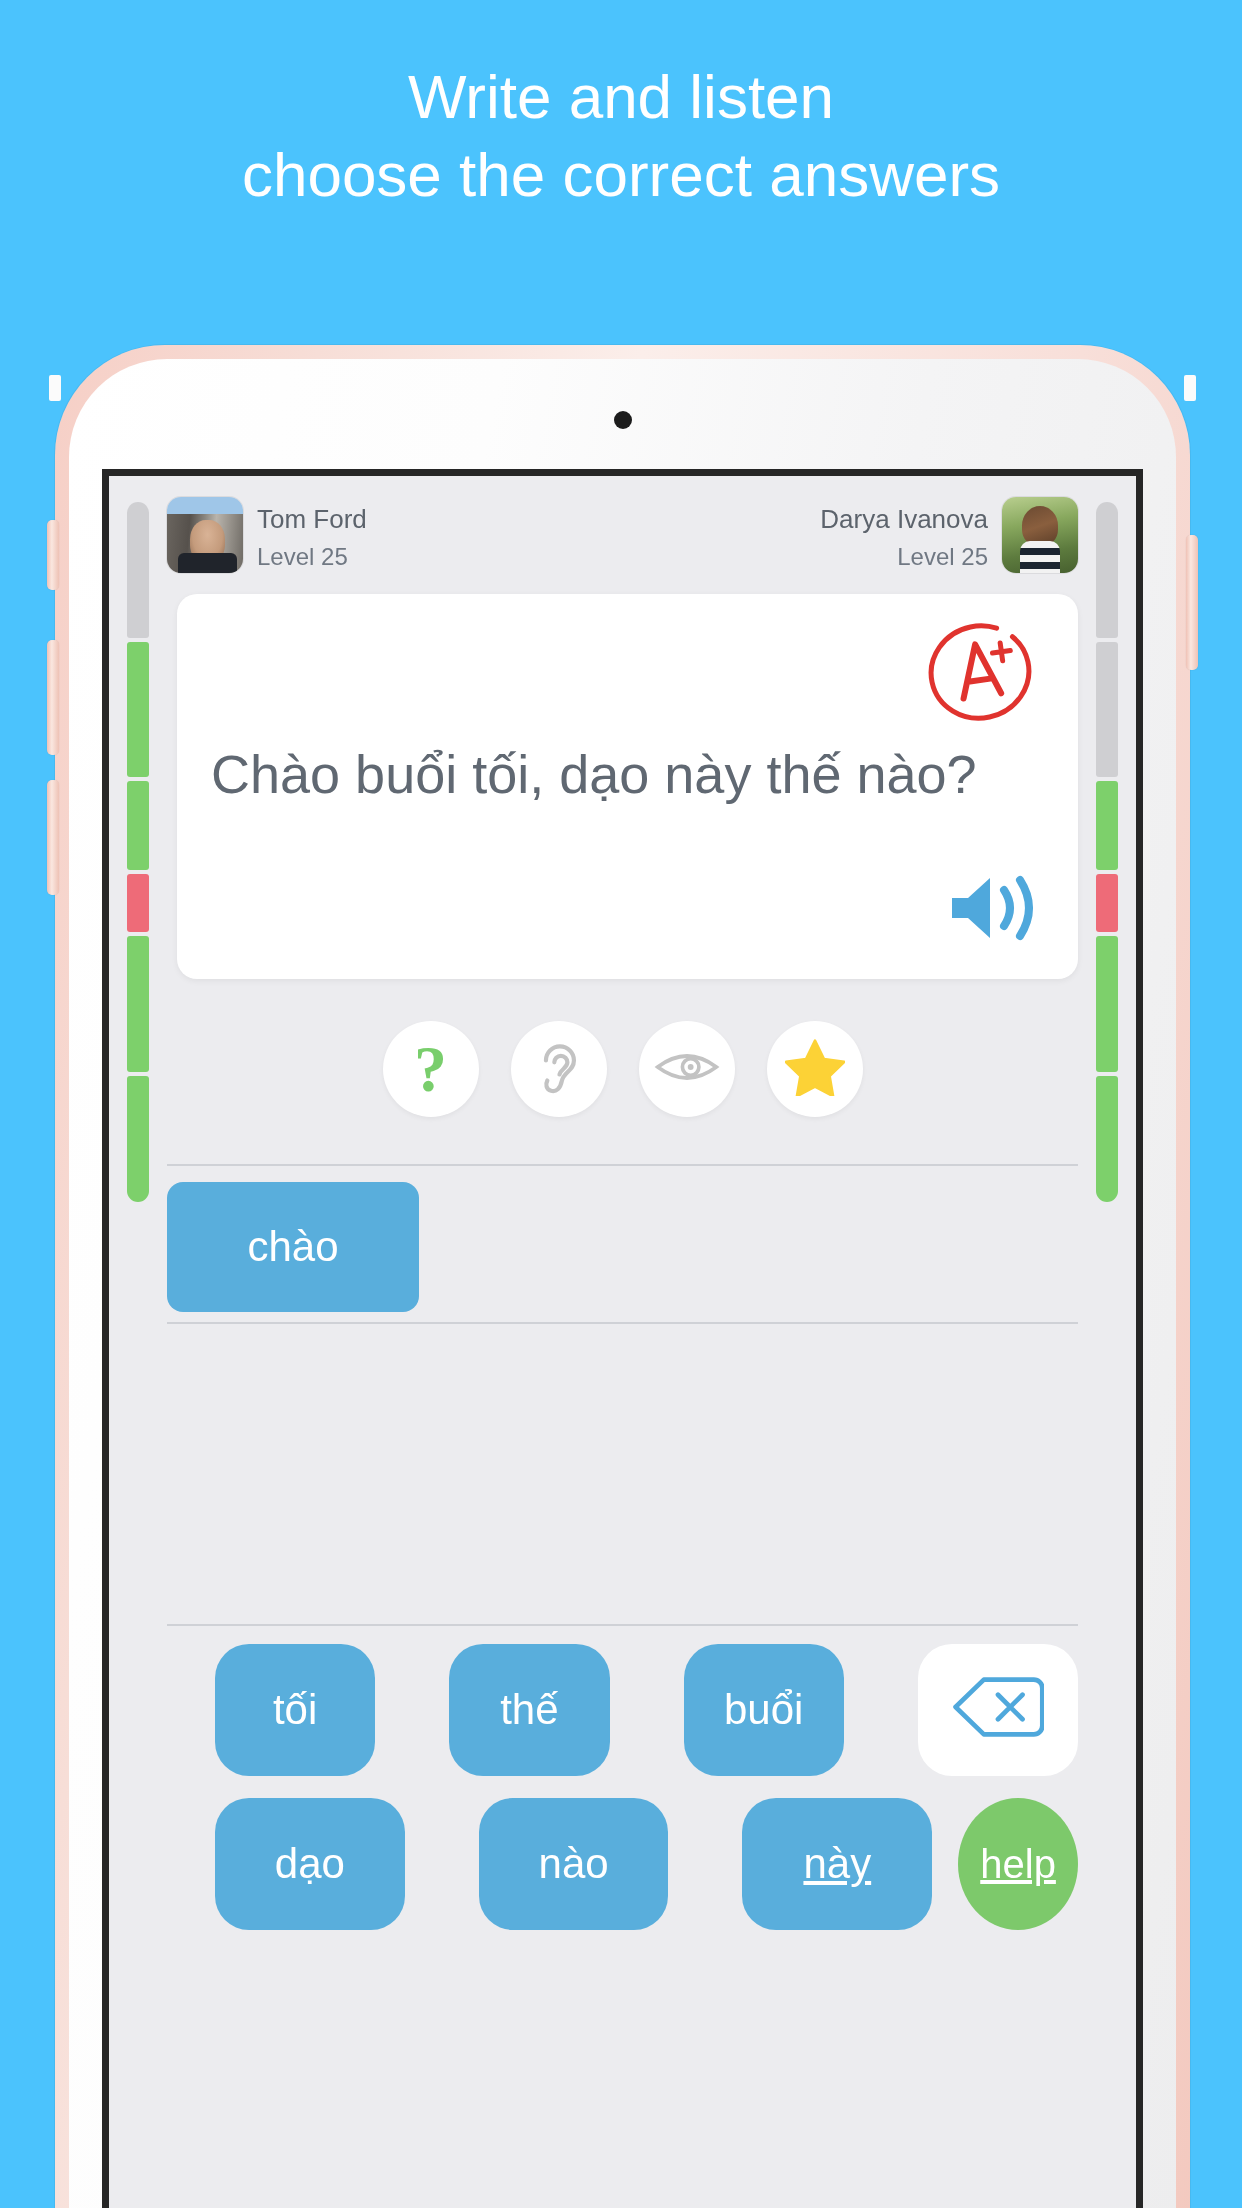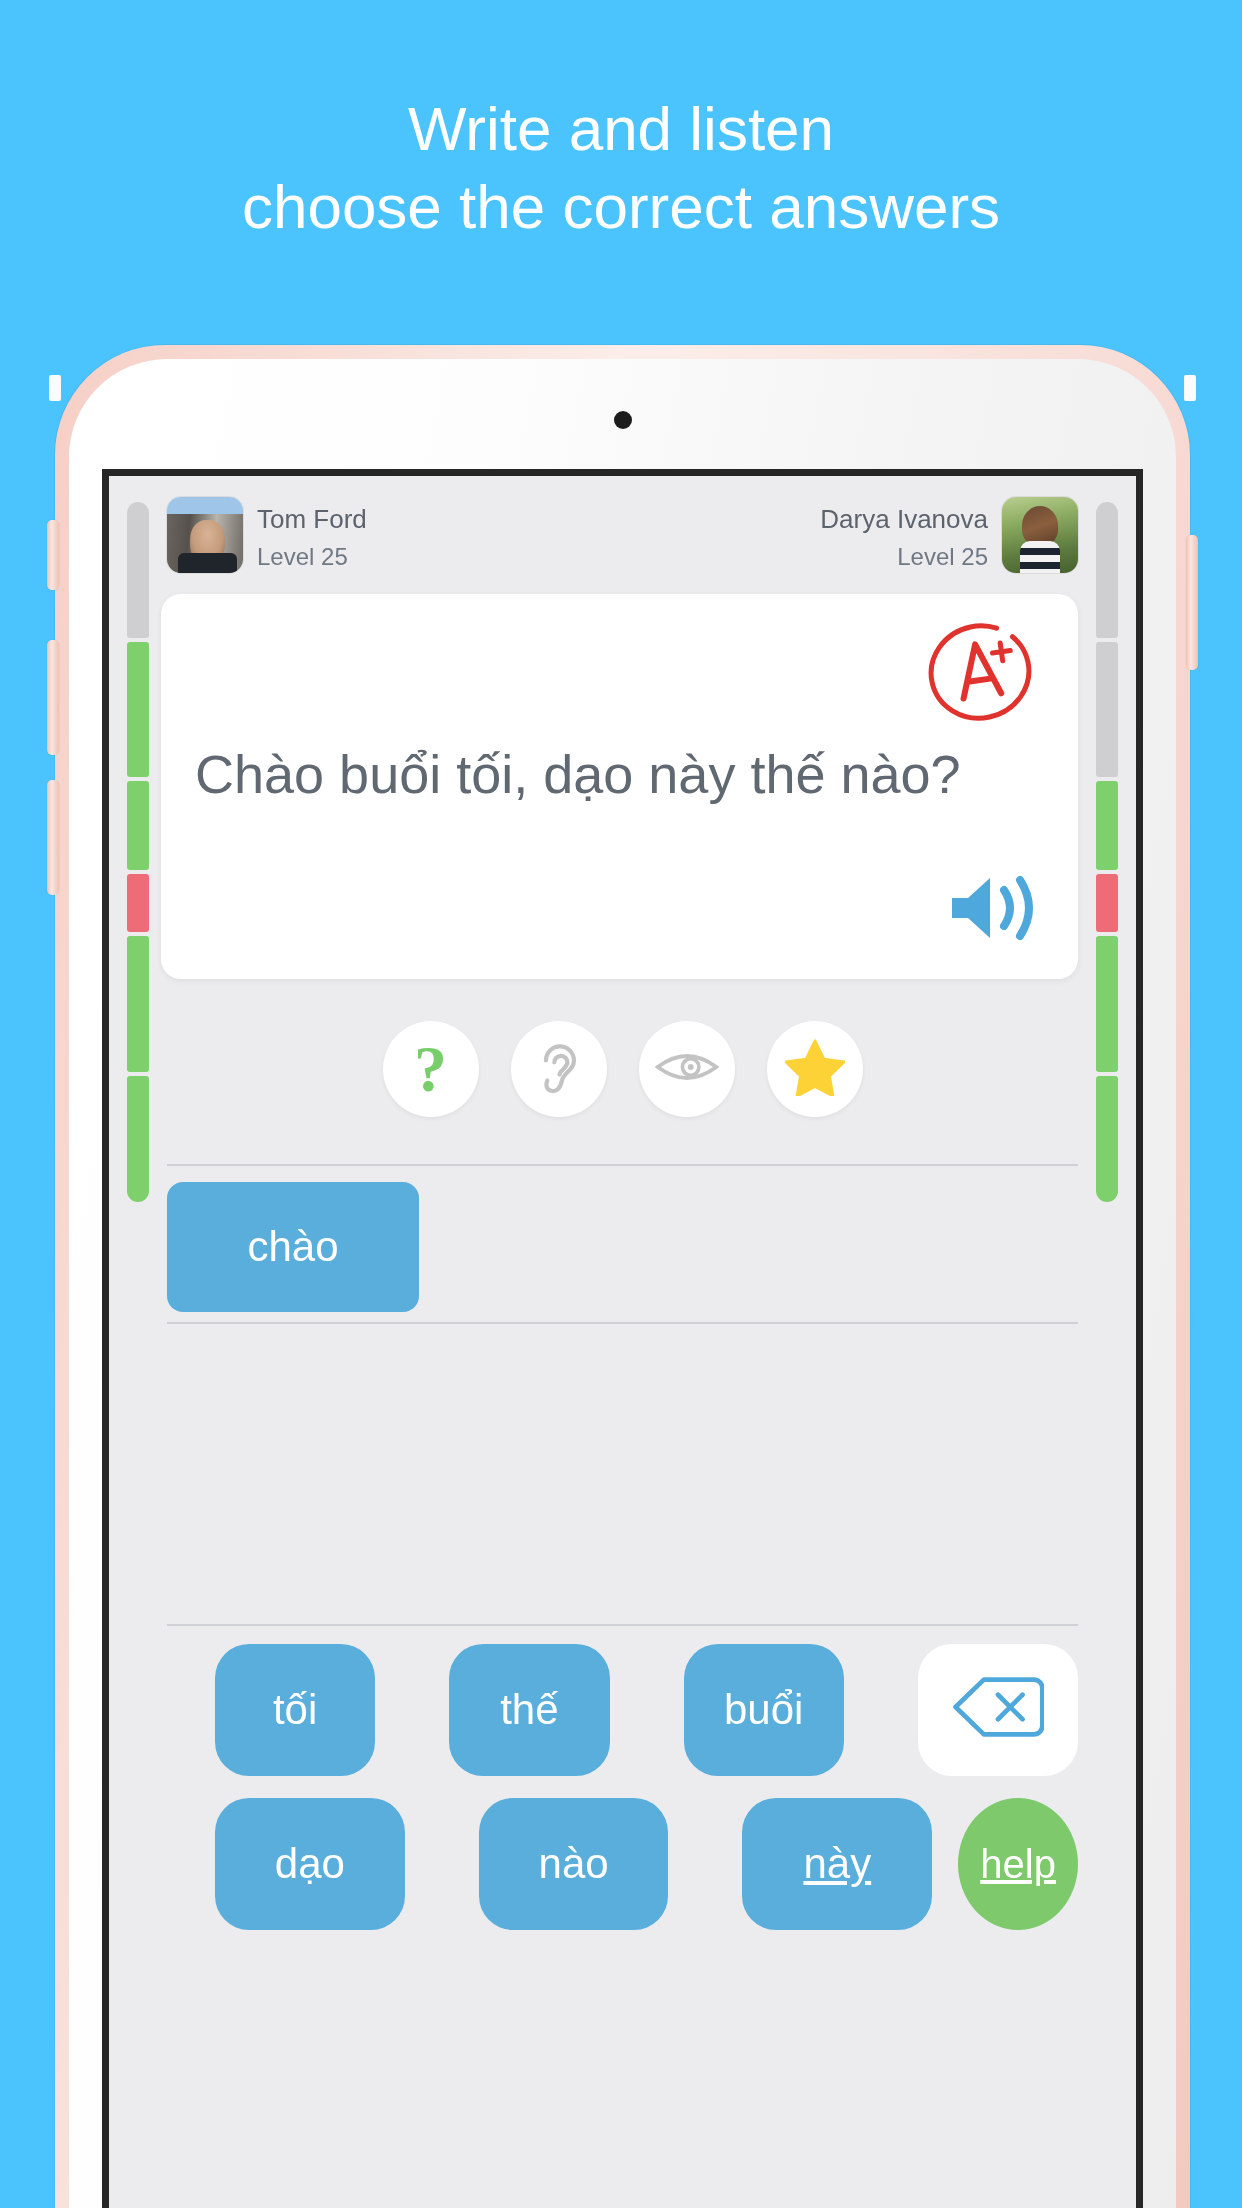--- a/index.html
+++ b/index.html
@@ -9,21 +9,20 @@
     font-family:"Liberation Sans", sans-serif;
     overflow:hidden;
     position:relative;
   }
   
   .promo-header{
     position:absolute;top:58px;left:0;width:1242px;
     text-align:center;color:#ffffff;
     font-size:62px;line-height:78px;font-weight:400;
     letter-spacing:0px;
-    margin-top:32px;
   }
   .promo-line{display:block;white-space:nowrap;}
 
   
   .phone{
     position:absolute;left:55px;top:345px;
     width:1135px;height:1900px;
     border-radius:110px 110px 0 0;
     background:linear-gradient(100deg,#f6cfc6 0%,#f7ded7 18%,#fbeeea 40%,#f8dfd9 70%,#f3c9bf 100%);
     box-shadow:0 0 0 1px rgba(0,0,0,0.05);
@@ -110,21 +109,21 @@
   .av-darya{
     background:linear-gradient(170deg,#b9cf8f 0%,#88a85e 35%,#5d7b3e 70%,#47602f 100%);
   }
   .av-darya::before{content:"";position:absolute;left:26%;top:12%;width:48%;height:52%;border-radius:50% 50% 42% 42%;
       background:linear-gradient(160deg,#6b4a32 0%,#8a5f3e 50%,#5a3d28 100%);}
   .av-darya::after{content:"";position:absolute;left:24%;bottom:0;width:52%;height:42%;border-radius:10px 10px 0 0;
       background:repeating-linear-gradient(180deg,#f2f2f2 0 7px,#1b2430 7px 14px);}
 
   
   .card{
-    position:absolute;left:52px;right:58px;top:118px;height:385px;
+    position:absolute;left:68px;right:58px;top:118px;height:385px;
     background:#ffffff;border-radius:20px;
     box-shadow:0 2px 6px rgba(0,0,0,0.06);
   }
   .grade{
     position:absolute;right:40px;top:22px;width:116px;height:108px;
   }
   .qtext{
     position:absolute;left:34px;right:34px;top:148px;
     font-size:54px;line-height:64px;color:#606872;
     word-wrap:break-word;

